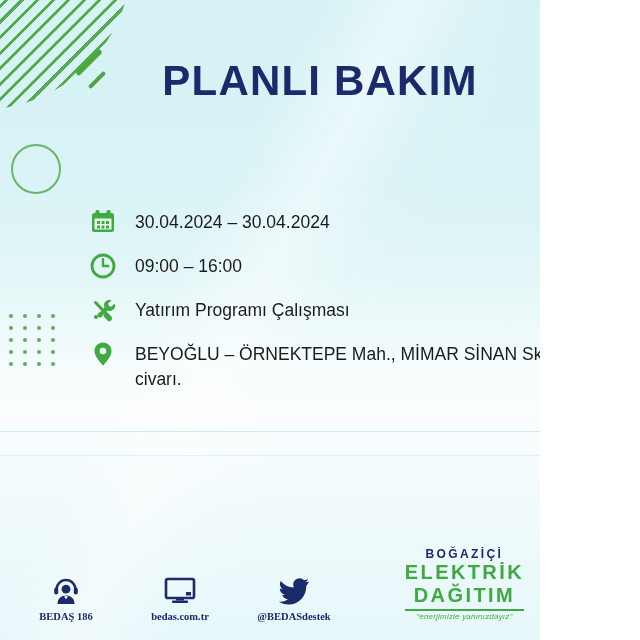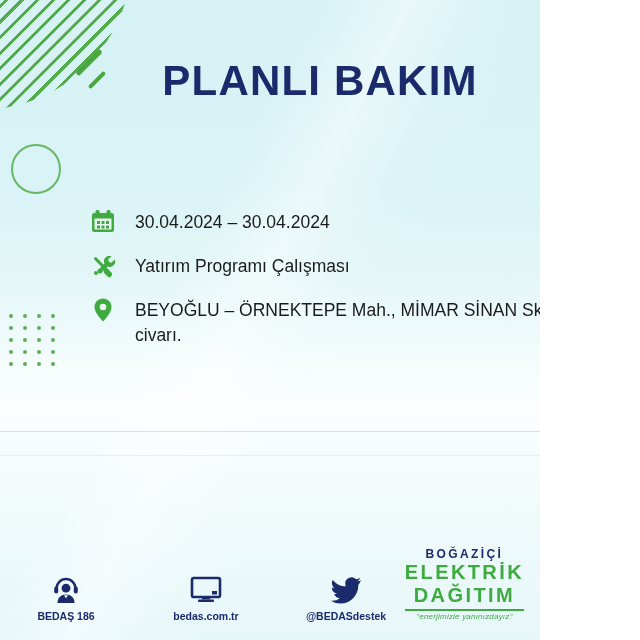--- a/index.html
+++ b/index.html
@@ -185,21 +185,22 @@
   }
   #row-place .text { max-width: 470px; }
 
   
   .footer {
     position: absolute;
     left: 26px;
     bottom: 18px;
     display: flex;
     align-items: flex-end;
-    gap: 60px;
+    gap: 34px;
+    font-family: Liberation Serif, serif;
   }
   .footer-item {
     display: flex;
     flex-direction: column;
     align-items: center;
     width: 80px;
   }
   .footer-item .ficon {
     height: 32px;
     display: flex;
@@ -318,20 +319,29 @@
           <rect x="12.5" y="13" width="3" height="3" fill="#3faa3f"></rect>
           <rect x="17" y="13" width="3" height="3" fill="#3faa3f"></rect>
           <rect x="8" y="17.5" width="3" height="3" fill="#3faa3f"></rect>
           <rect x="12.5" y="17.5" width="3" height="3" fill="#3faa3f"></rect>
           <rect x="17" y="17.5" width="3" height="3" fill="#3faa3f"></rect>
         </svg>
       </span>
       <span class="text">30.04.2024 – 30.04.2024</span>
     </div>
 
+    <div class="info-row" id="row-time">
+      <span class="icon">
+        <svg width="28" height="28" viewBox="0 0 28 28" aria-hidden="true">
+          <circle cx="14" cy="14" r="11" fill="none" stroke="#3faa3f" stroke-width="2.8"></circle>
+          <path d="M14 7.2 V14 H19.2" fill="none" stroke="#3faa3f" stroke-width="2.4" stroke-linecap="round" stroke-linejoin="round"></path>
+        </svg>
+      </span>
+      <span class="text">09:00 – 16:00</span>
+    </div>
 
     <div class="info-row" id="row-work">
       <span class="icon">
         <svg width="28" height="28" viewBox="0 0 28 28" aria-hidden="true">
           <g stroke="#3faa3f" stroke-width="3" stroke-linecap="round">
             <line x1="6.5" y1="6.5" x2="19.5" y2="20"></line>
           </g>
           <path d="M22.5 4.2 l-3.4 3.4 0.9 2.3 2.3 0.9 3.4-3.4 a5.4 5.4 0 0 1-7.1 7.1 l-5 5 a2.6 2.6 0 1 1-3.1-3.1 l5-5 a5.4 5.4 0 0 1 7-7.2 z" fill="#3faa3f"></path>
           <rect x="16.2" y="16.2" width="5.4" height="9.4" rx="2.4" fill="#3faa3f" transform="rotate(-45 18.9 20.9)"></rect>
           <circle cx="7" cy="21" r="2" fill="#3faa3f"></circle>

